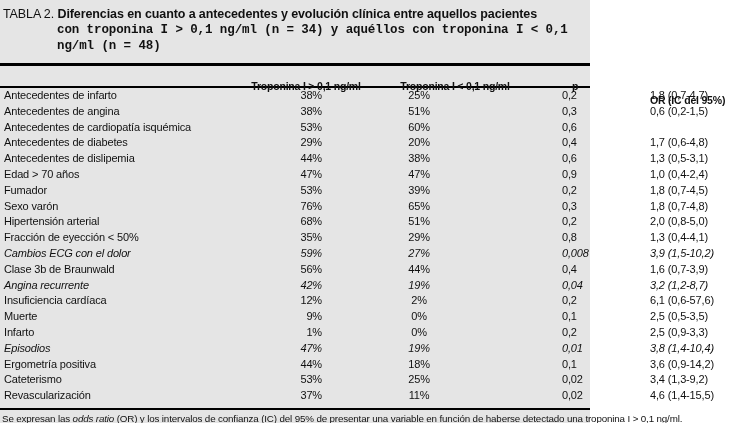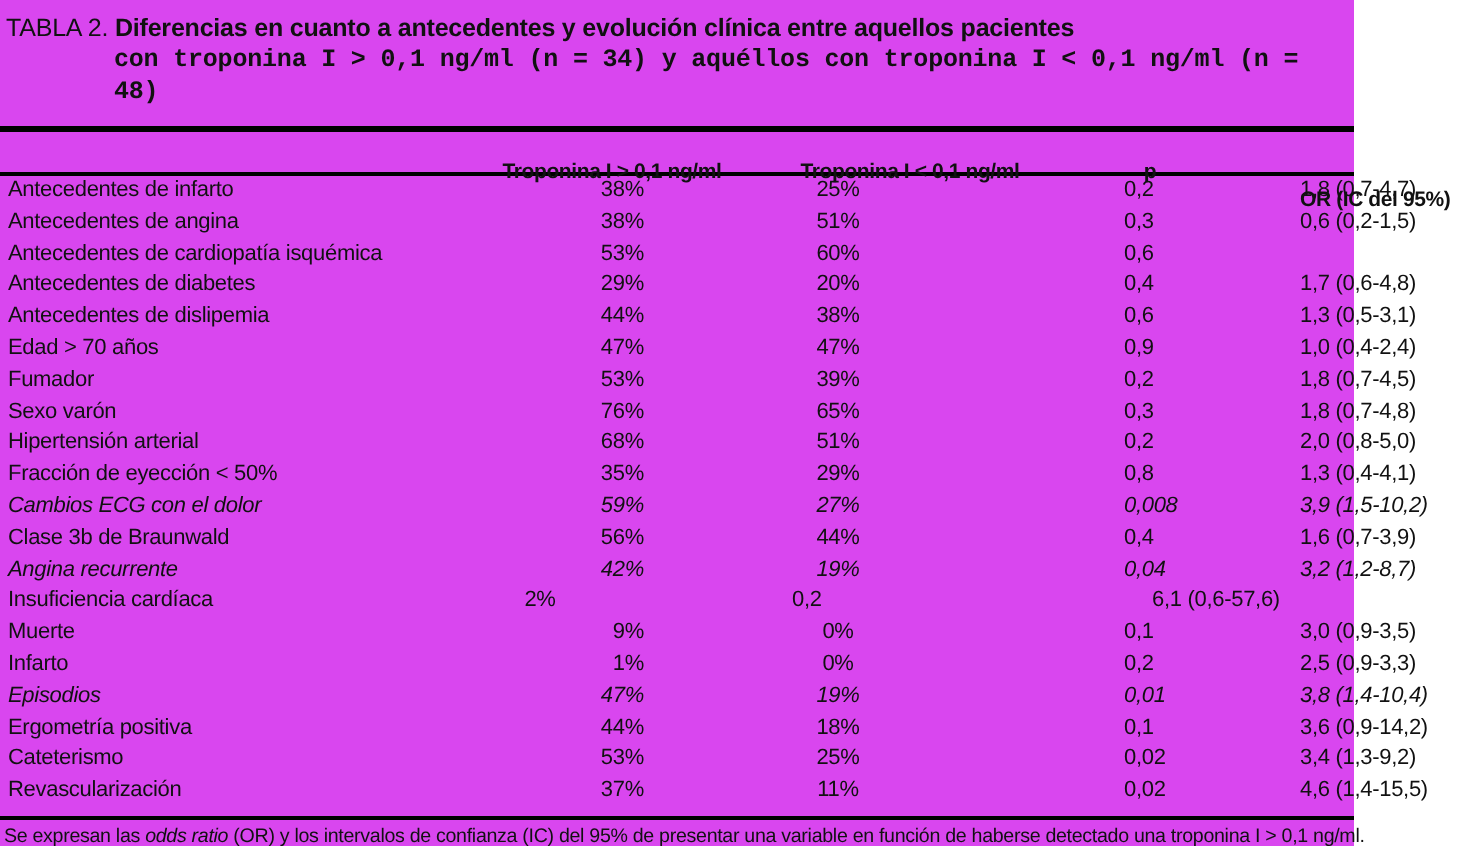--- a/index.html
+++ b/index.html
@@ -2,21 +2,21 @@
 <html><head>
 <meta charset="utf-8">
 <style>
   * { margin:0; padding:0; box-sizing:border-box; }
   html,body { width:730px; height:423px; background:#ffffff; overflow:hidden; }
   body {
     font-family:"Liberation Sans","DejaVu Sans",sans-serif;
     color:#111;
     -webkit-font-smoothing:antialiased;
   }
-  .page { width:677px; height:423px; background:#d946ef; position:relative; }
+  .page { width:590px; height:423px; background:#e5e5e5; position:relative; }
 
   
   .title { font-size:12.5px; line-height:16px; padding:6px 0 0 3px; letter-spacing:-0.1px; }
   .title .tag { font-weight:normal; }
   .title b { font-weight:bold; }
   .title .l2 { display:block; margin-left:54px;font-family:Liberation Mono, monospace; }
 
   
   .rule  { height:2.5px; background:#000; }
   .rule1 { margin-top:9px; }
@@ -157,30 +157,31 @@
   </div>
       <div class="trow italic">
     <div class="lbl">Angina recurrente</div>
     <div class="c1">42%</div>
     <div class="c2">19%</div>
     <div class="cp">0,04</div>
     <div class="cor">3,2 (1,2-8,7)</div>
   </div>
       <div class="trow">
     <div class="lbl">Insuficiencia cardíaca</div>
+    <div class="c1">12%</div>
     <div class="c2">2%</div>
     <div class="cp">0,2</div>
     <div class="cor">6,1 (0,6-57,6)</div>
   </div>
       <div class="trow">
     <div class="lbl">Muerte</div>
     <div class="c1">9%</div>
     <div class="c2">0%</div>
     <div class="cp">0,1</div>
-    <div class="cor">3,0 (0,9-3,5)</div>
+    <div class="cor">2,5 (0,5-3,5)</div>
   </div>
       <div class="trow">
     <div class="lbl">Infarto</div>
     <div class="c1">1%</div>
     <div class="c2">0%</div>
     <div class="cp">0,2</div>
     <div class="cor">2,5 (0,9-3,3)</div>
   </div>
       <div class="trow italic">
     <div class="lbl">Episodios</div>

